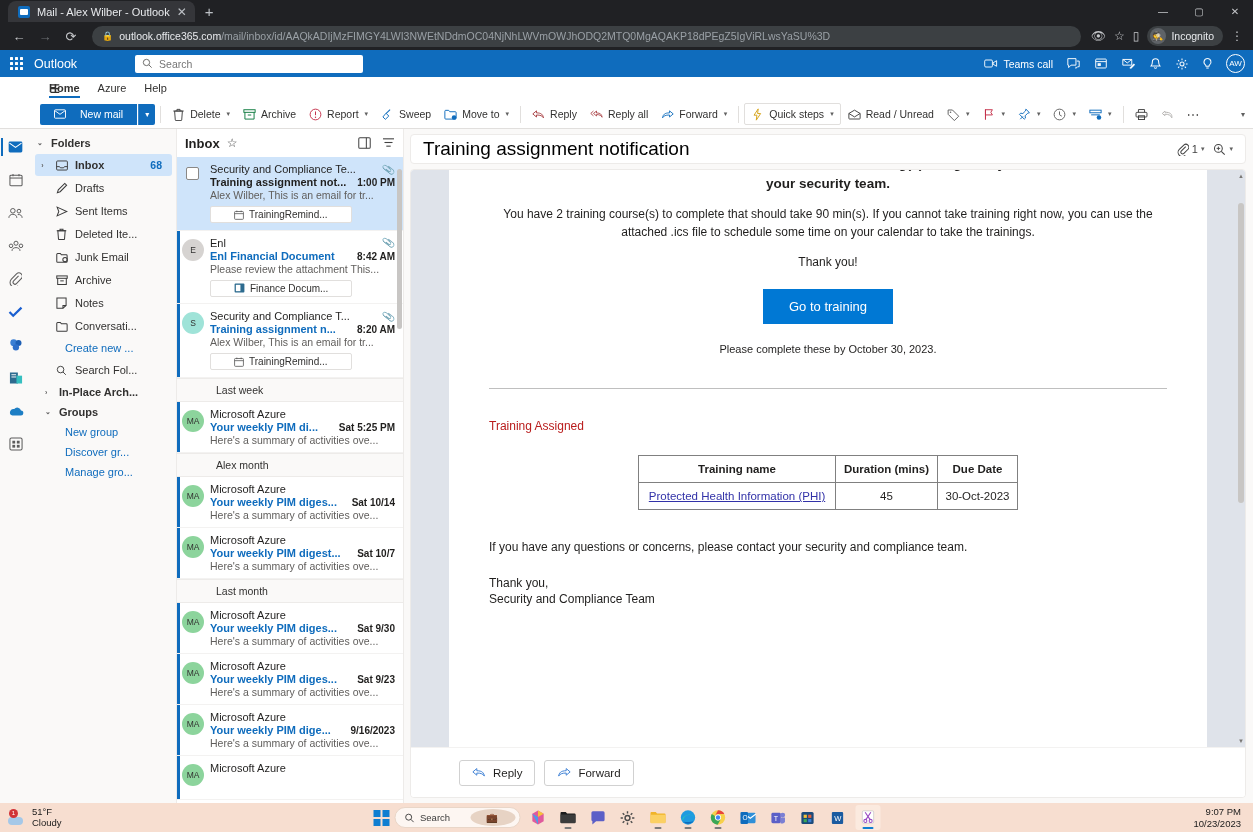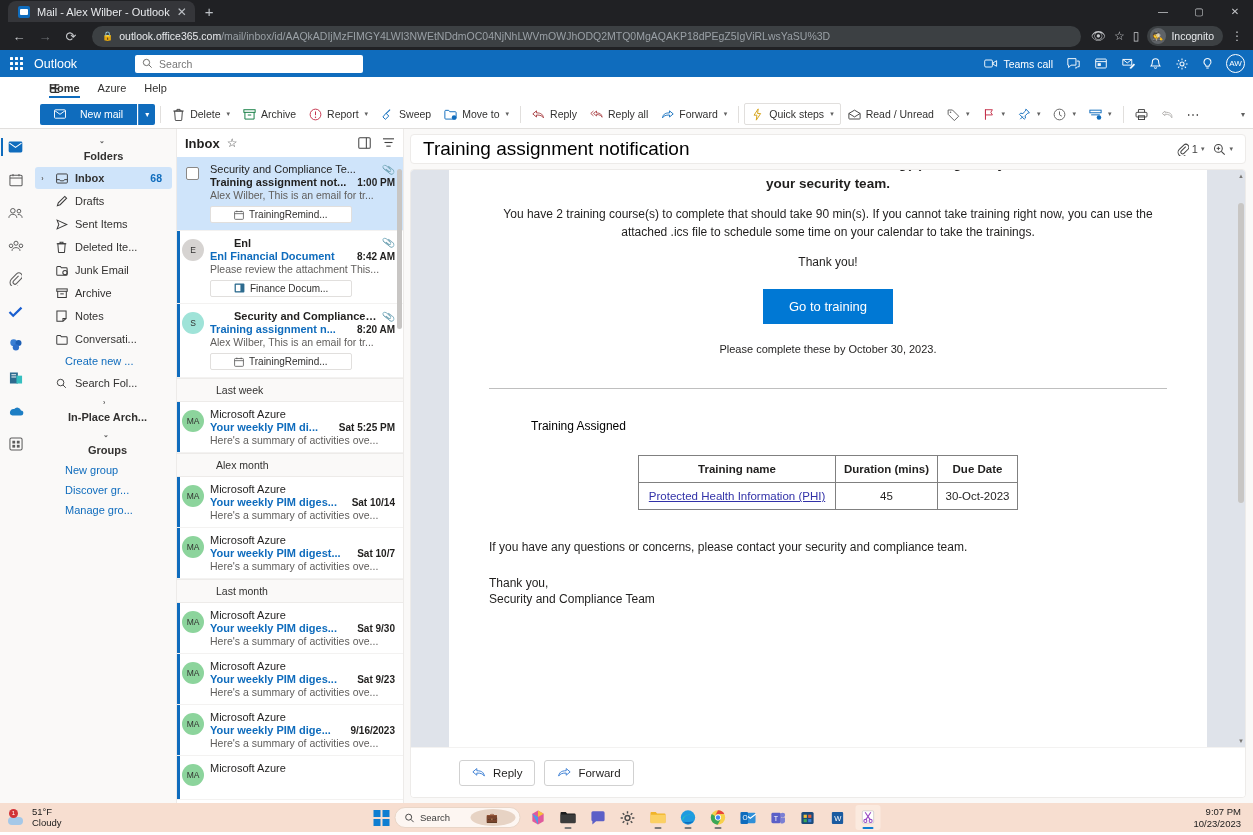--- a/index.html
+++ b/index.html
@@ -140,21 +140,21 @@
     cursor: pointer; position: relative; font-size: 13px;
   }
   .rail-ico.sel::before {
     content: ""; position: absolute; left: -3px; top: 2px; bottom: 2px; width: 2px; background: #0f6cbd;
   }
 
   
   .folder-pane { width: 145px; background: #faf9f8; padding-top: 4px; font-size: 11px; overflow: hidden; }
   .fgroup-head {
     display: flex; align-items: center; gap: 5px; padding: 4px 6px; font-weight: 600;
-    color: #323130; cursor: pointer; font-size: 11px; flex-direction: column;
+    color: #323130; cursor: pointer; font-size: 11px;
   }
   .chev { font-size: 7px; width: 9px; display: inline-block; color: #616161; }
   .fitem {
     display: flex; align-items: center; gap: 6px; height: 22px; padding: 0 6px 0 2px;
     margin: 1px 4px; border-radius: 3px; color: #323130; cursor: pointer; position: relative;
   }
   .fitem.active { background: #cfe4fa; font-weight: 600; }
   .fitem .fchev { width: 11px; text-align: center; font-size: 7px; color: #616161; flex: 0 0 11px; }
   .fitem .ficon { width: 15px; flex: 0 0 15px; display: flex; align-items: center; justify-content: center; font-size: 11px; color: #444; }
   .fitem .flabel { flex: 1; white-space: nowrap; overflow: hidden; text-overflow: ellipsis; font-size: 11px; }
@@ -188,21 +188,21 @@
     width: 22px; height: 22px; border-radius: 50%; flex: 0 0 22px; margin-top: 2px;
     display: flex; align-items: center; justify-content: center; font-size: 8.5px; color: #323130;
   }
   .msg-check {
     width: 13px; height: 13px; border: 1px solid #8a8886; background: #fff; border-radius: 2px;
     flex: 0 0 13px; margin: 4px 5px 0 4px;
   }
   .msg-body { flex: 1; min-width: 0; }
   .msg-line1 { display: flex; align-items: center; gap: 4px; }
   .msg-from { font-size: 11px; color: #201f1e; flex: 1; white-space: nowrap; overflow: hidden; text-overflow: ellipsis; }
-  .msg-from.bold { font-weight: 700; margin-left: 24px; }
+  .msg-from.bold { font-weight: 400; }
   .msg-clip { font-size: 10px; color: #424242; transform: rotate(-10deg); }
   .msg-line2 { display: flex; align-items: baseline; gap: 4px; margin-top: 1px; }
   .msg-subj { font-size: 11px; color: #0f6cbd; flex: 1; white-space: nowrap; overflow: hidden; text-overflow: ellipsis; }
   .msg-subj.bold { font-weight: 700; }
   .msg-subj.plain { color: #201f1e; }
   .msg-time { font-size: 10px; color: #201f1e; font-weight: 600; white-space: nowrap; }
   .msg-prev { font-size: 10.5px; color: #605e5c; margin-top: 1px; white-space: nowrap; overflow: hidden; text-overflow: ellipsis; }
   .att-chip {
     display: inline-flex; align-items: center; gap: 5px; border: 1px solid #e1dfdd; border-radius: 2px;
     background: #fff; height: 17px; padding: 0 23px; margin-top: 5px; font-size: 10px; color: #323130;
@@ -235,21 +235,21 @@
     font-size: 13.5px; font-weight: 700; text-align: center; color: #201f1e; line-height: 1.45; margin-top: -16px;
   }
   .em-p { font-size: 12px; color: #201f1e; text-align: center; line-height: 1.45; margin-top: 13px; }
   .em-center { text-align: center; }
   .go-train-btn {
     display: inline-block; background: #0078d4; color: #fff; font-size: 13px;
     padding: 10px 26px; margin-top: 18px; cursor: pointer;
   }
   .em-small { font-size: 11px; color: #201f1e; text-align: center; margin-top: 19px; }
   .em-hr { border: 0; border-top: 1px solid #bfbfbf; margin: 33px 0 0 0; }
-  .em-label { font-size: 12px; color: #000000; margin-top: 30px; margin-left: 42px; }
+  .em-label { font-size: 12px; color: #b91c1c; margin-top: 30px; }
   .train-table {
     border-collapse: collapse; margin: 22px auto 4px; width: 380px;
   }
   .train-table th, .train-table td {
     border: 1px solid #808080; font-size: 11.5px; text-align: center; padding: 7px 6px; color: #201f1e;
   }
   .train-table th { font-weight: 700; }
   .train-table td.tname a { color: #3232a8; text-decoration: underline; cursor: pointer; }
   .em-tail { font-size: 12px; color: #201f1e; margin-top: 30px; }
   .em-tail2 { font-size: 12px; color: #201f1e; margin-top: 21px; line-height: 1.35; }

